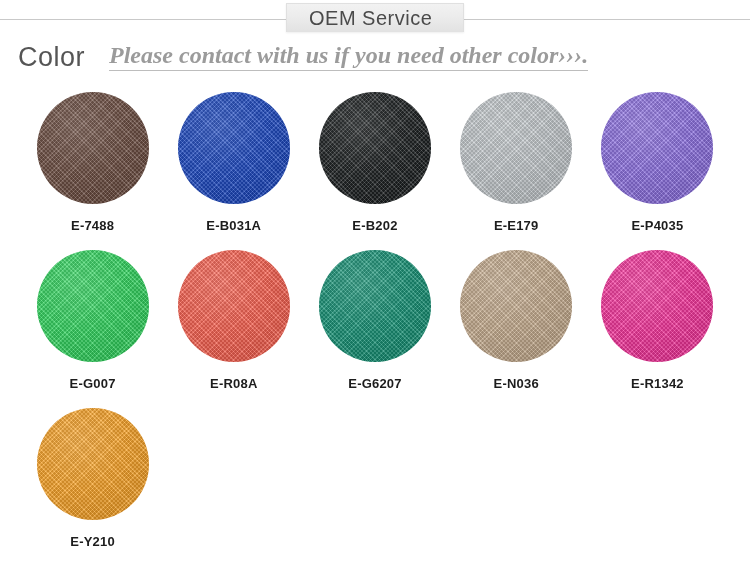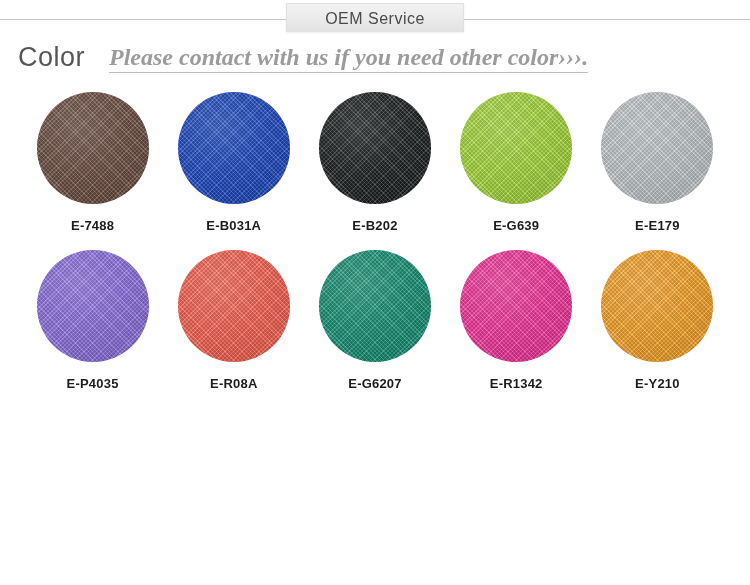--- a/index.html
+++ b/index.html
@@ -32,40 +32,39 @@
     background: #c9c9c9;
   }
   .header-tab {
     position: absolute;
     left: 50%;
     transform: translateX(-50%);
     top: 3px;
     min-width: 178px;
     height: 29px;
     line-height: 29px;
-    text-align: center;
     background: linear-gradient(to bottom, #f2f2f2 0%, #ececec 45%, #e2e2e2 100%);
     border: 1px solid #e0e0e0;
     border-bottom: none;
     box-sizing: border-box;
-    font-size: 16px;
+    font-size: 20px;
     letter-spacing: 0.5px;
     color: #4a4a4a;
     box-shadow: 0 1px 2px rgba(0,0,0,0.07);
     padding: 0 22px;
     white-space: nowrap;
   }
 
   
   .title-row {
     position: absolute;
     left: 18px;
     top: 42px;
     display: flex;
-    align-items: flex-end;
+    align-items: flex-start;
   }
   .title-main {
     font-size: 27px;
     color: #555555;
     font-weight: 400;
     letter-spacing: 0.5px;
   }
   .title-sub {
     margin-left: 24px;
     font-family: "Liberation Serif", serif;
@@ -173,50 +172,56 @@
       </div>
       <div class="swatch-label">E-B031A</div>
     </div>
     <div class="cell">
       <div class="swatch" style="background-color: rgb(27, 31, 32);">
         <div class="swatch-shade"></div>
       </div>
       <div class="swatch-label">E-B202</div>
     </div>
     <div class="cell">
-      <div class="swatch" style="background-color: rgb(166, 217, 58);">
-        <div class="swatch-shade"></div>
-      </div>
-      <div class="swatch-label">E-G639</div>
-    </div>
-    <div class="cell">
       <div class="swatch" style="background-color: rgb(195, 200, 204);">
         <div class="swatch-shade"></div>
       </div>
       <div class="swatch-label">E-E179</div>
     </div>
     <div class="cell">
       <div class="swatch" style="background-color: rgb(139, 111, 224);">
         <div class="swatch-shade"></div>
       </div>
       <div class="swatch-label">E-P4035</div>
     </div>
     <div class="cell">
+      <div class="swatch" style="background-color: rgb(49, 212, 94);">
+        <div class="swatch-shade"></div>
+      </div>
+      <div class="swatch-label">E-G007</div>
+    </div>
+    <div class="cell">
       <div class="swatch" style="background-color: rgb(248, 96, 79);">
         <div class="swatch-shade"></div>
       </div>
       <div class="swatch-label">E-R08A</div>
     </div>
     <div class="cell">
       <div class="swatch" style="background-color: rgb(21, 145, 116);">
         <div class="swatch-shade"></div>
       </div>
       <div class="swatch-label">E-G6207</div>
     </div>
     <div class="cell">
+      <div class="swatch" style="background-color: rgb(197, 171, 141);">
+        <div class="swatch-shade"></div>
+      </div>
+      <div class="swatch-label">E-N036</div>
+    </div>
+    <div class="cell">
       <div class="swatch" style="background-color: rgb(245, 51, 155);">
         <div class="swatch-shade"></div>
       </div>
       <div class="swatch-label">E-R1342</div>
     </div>
     <div class="cell">
       <div class="swatch" style="background-color: rgb(249, 163, 39);">
         <div class="swatch-shade"></div>
       </div>
       <div class="swatch-label">E-Y210</div>

